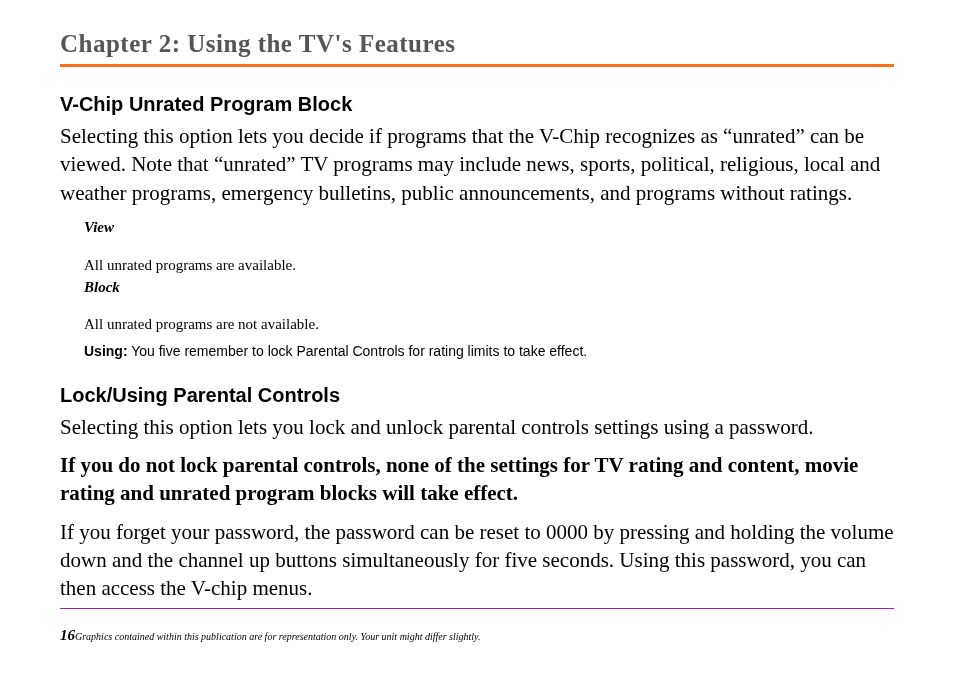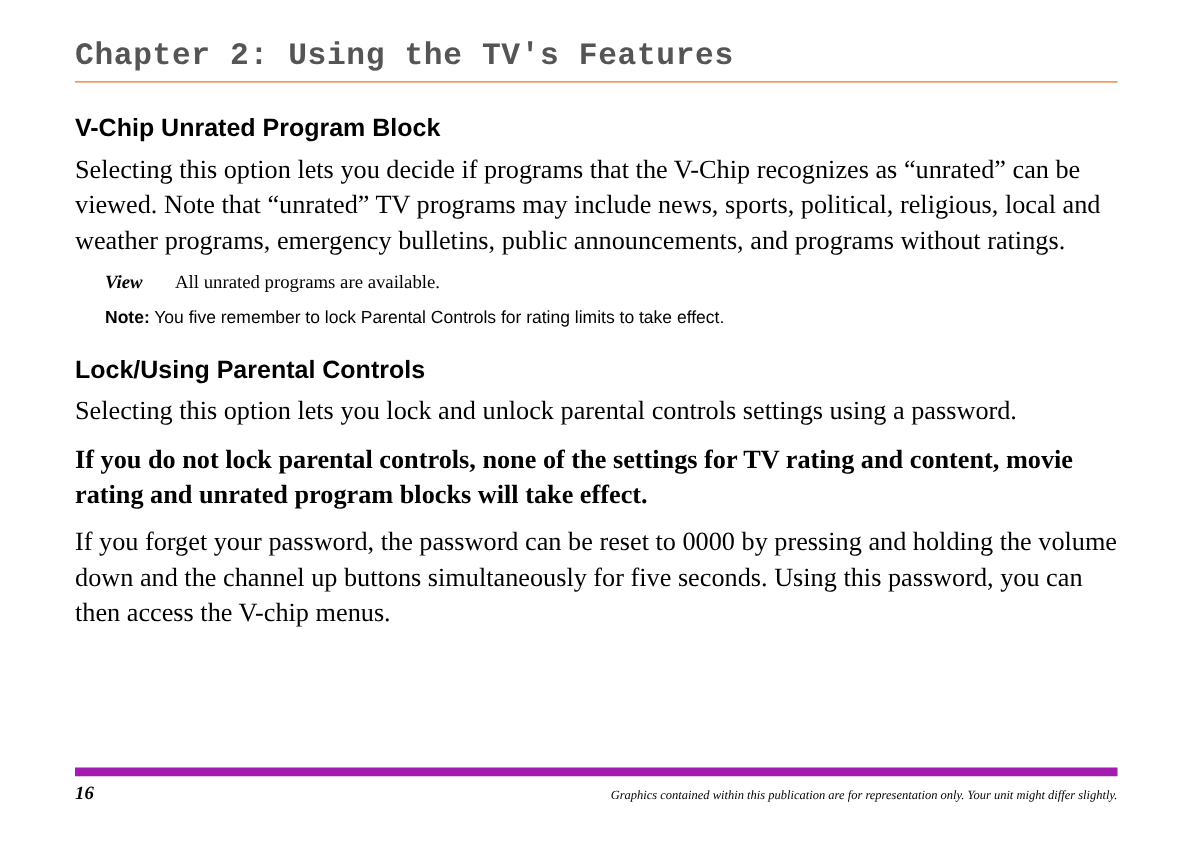--- a/index.html
+++ b/index.html
@@ -1,49 +1,53 @@
 <!DOCTYPE html>
 <html><head>
 <meta charset="utf-8">
 <style>
   * { box-sizing: border-box; margin: 0; padding: 0; }
   html, body { width: 954px; height: 674px; background: #fff; font-family: Georgia, 'Times New Roman', serif; color: #000; }
   .page { position: relative; width: 954px; height: 674px; padding: 30px 60px 30px 60px; }
-  .chapter-title { font-family: Liberation Mono, monospace; font-weight: 900; font-size: 25px; color: #555; letter-spacing: 0.5px; padding-bottom: 6px; border-bottom: 1px solid #f97316; margin-bottom: 26px; }
+  .chapter-title { font-family: Liberation Serif, serif; font-weight: 900; font-size: 25px; color: #555; letter-spacing: 0.5px; padding-bottom: 6px; border-bottom: 3px solid #f97316; margin-bottom: 26px; }
   .section { margin-bottom: 22px; }
   .section-heading { font-family: 'Segoe UI', Arial, Helvetica, sans-serif; font-weight: 700; font-size: 20px; margin-bottom: 6px; }
   .body-text { font-size: 21px; line-height: 1.35; margin-bottom: 10px; }
   .defs { margin: 6px 0 6px 24px; font-size: 15px; line-height: 1.45; }
-  .def-row { display: flex; gap: 6px; }
+  .def-row { display: flex; gap: 16px; flex-direction: column; }
   .def-term { font-style: italic; font-weight: 700; min-width: 50px; }
   .note { margin-left: 24px; font-family: 'Segoe UI', Arial, Helvetica, sans-serif; font-size: 14px; line-height: 1.4; margin-top: 6px; }
   .note-label { font-weight: 700; }
   .bold-para { font-weight: 700; }
-  .footer { position: absolute; left: 60px; right: 60px; bottom: 30px; border-top: 7px solid #a21caf; padding-top: 6px; display: flex; justify-content: space-between; align-items: baseline; }
+  .footer { position: absolute; left: 60px; right: 60px; bottom: 30px; border-top: 1px solid #a21caf; padding-top: 18px; display: flex; align-items: baseline; }
   .page-num { font-weight: 700; font-style: italic; font-size: 15px; }
   .footer-text { font-style: italic; font-size: 10px; }
 </style>
 </head>
 <body>
 
 <div class="page">
 
   <h1 class="chapter-title">Chapter 2: Using the TV's Features</h1>
 
   <div class="section">
     <h2 class="section-heading">V-Chip Unrated Program Block</h2>
     <p class="body-text">Selecting this option lets you decide if programs that the V-Chip recognizes as “unrated” can be viewed. Note that “unrated” TV programs may include news, sports, political, religious, local and weather programs, emergency bulletins, public announcements, and programs without ratings.</p>
     <div class="defs">
       <div class="def-row">
         <span class="def-term">View</span>
         <span>All unrated programs are available.</span>
       </div>
+      <div class="def-row">
+        <span class="def-term">Block</span>
+        <span>All unrated programs are not available.</span>
+      </div>
     </div>
     <p class="note">
-      <span class="note-label">Note:</span>
+      <span class="note-label">Using:</span>
       <span>You five remember to lock Parental Controls for rating limits to take effect.</span>
     </p>
   </div>
 
   <div class="section">
     <h2 class="section-heading">Lock/Using Parental Controls</h2>
     <p class="body-text">Selecting this option lets you lock and unlock parental controls settings using a password.</p>
     <p class="body-text bold-para">If you do not lock parental controls, none of the settings for TV rating and content, movie rating and unrated program blocks will take effect.</p>
     <p class="body-text">If you forget your password, the password can be reset to 0000 by pressing and holding the volume down and the channel up buttons simultaneously for five seconds. Using this password, you can then access the V-chip menus.</p>
   </div>

